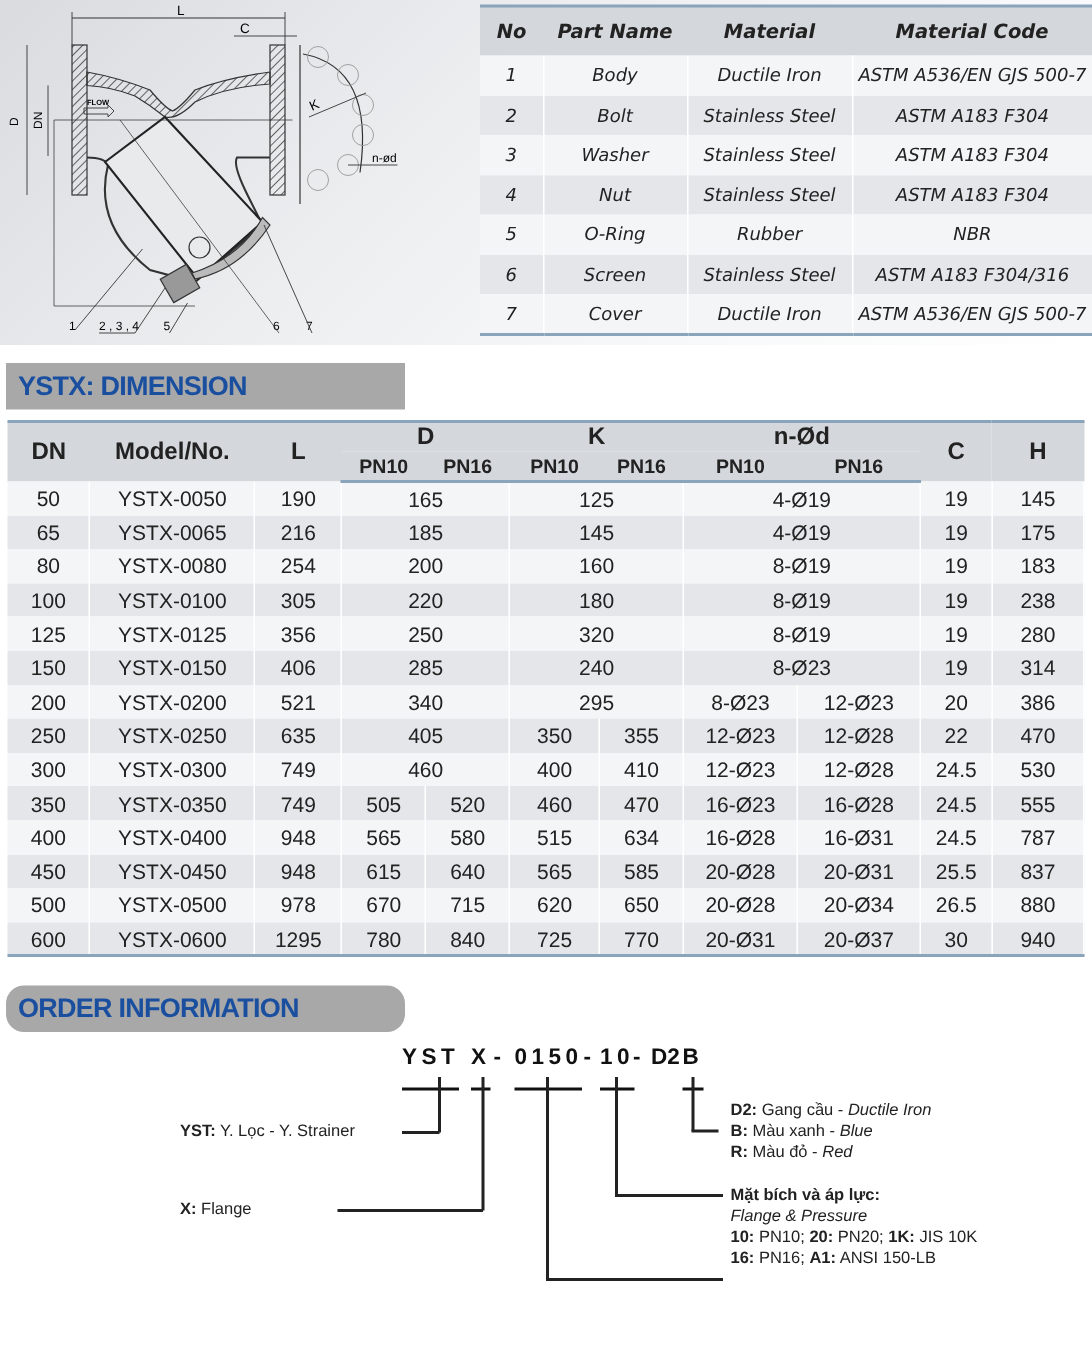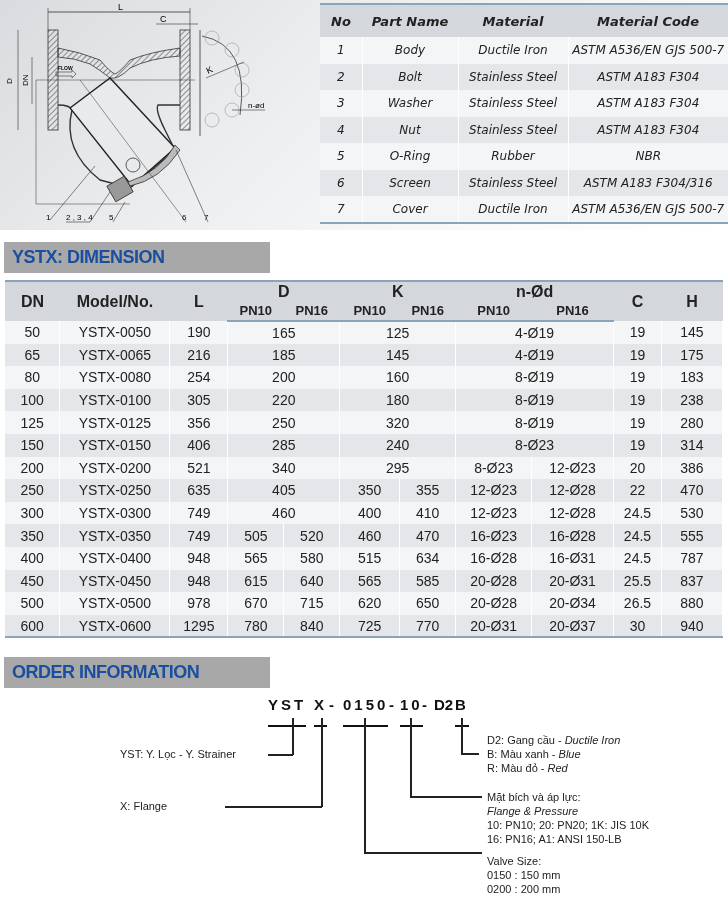--- a/index.html
+++ b/index.html
@@ -17,41 +17,41 @@
   .parts-table tr.odd td { background: #f4f5f6; }
   .parts-table tr.even td { background: #e4e6e9; }
   .parts-table tr:last-child td { border-bottom: 2px solid #8aa4bc; }
   .parts-table td:last-child { border-right: none; margin-top: 40px; }
 
   
   .section-head { position: absolute; left: 4px; width: 266px; height: 31px; background: #a8a8a8;
                   color: #1a4fa0; font-weight: bold; font-size: 18px; letter-spacing: -0.5px;
                   padding-left: 8px; line-height: 31px; font-family: "Liberation Sans", sans-serif; }
   .sh-dim { top: 242px; }
-  .sh-order { top: 657px; }
+  .sh-order { top: 657px; border-radius: 12px; }
 
   
   .dim-table { position: absolute; left: 5px; top: 280px; width: 718px; border-collapse: collapse;
                font-size: 14px; font-family: "Liberation Sans", sans-serif; }
   .dim-table thead th { background: #d4d7db; font-weight: bold; color: #222; }
   .dim-table thead tr.h1 th { border-top: 2px solid #8aa4bc; height: 20px; font-size: 16px; }
   .dim-table thead tr.h2 th { height: 20px; font-size: 13px; border-bottom: 2px solid #8aa4bc; }
   .dim-table thead th.big { font-size: 16px; }
   .dim-table td { height: 22.6px; text-align: center; color: #222; border-right: 1px solid #ffffff; }
   .dim-table tbody tr.odd td { background: #f4f5f6; }
   .dim-table tbody tr.even td { background: #e4e6e9; }
   .dim-table tbody tr:last-child td { border-bottom: 2px solid #8aa4bc; }
 
   
   .order { position: absolute; left: 0; top: 690px; width: 728px; height: 208px; font-family: "Liberation Sans", sans-serif; }
   .code { position: absolute; top: 6px; font-weight: bold; font-size: 15px; letter-spacing: 3px; color: #111; }
   .code u { text-decoration: none; border-bottom: 2px solid #111; padding-bottom: 12px; }
   .line { position: absolute; background: #222; }
   .lbl { position: absolute; font-size: 11px; color: #222; line-height: 14px; }
-  .lbl b { font-weight: normal; }
+  .lbl b { font-weight: bold; }
   .lbl i { font-style: italic; }
 </style>
 </head>
 <body>
 
 <div class="top">
   <svg class="diagram" viewBox="0 0 320 230" width="320" height="230">
     <defs>
       <pattern id="hatch" width="4" height="4" patternUnits="userSpaceOnUse" patternTransform="rotate(45)">
         <line x1="0" y1="0" x2="0" y2="4" stroke="#333" stroke-width="1"></line>
@@ -411,18 +411,13 @@
     <div><b>Mặt bích và áp lực:</b></div>
     <div><i>Flange &amp; Pressure</i></div>
     <div>
       <b>10:</b><span> PN10; </span><b>20:</b><span> PN20; </span><b>1K:</b><span> JIS 10K</span>
     </div>
     <div>
       <b>16:</b><span> PN16; </span><b>A1:</b><span> ANSI 150-LB</span>
     </div>
   </div>
 
-  <div class="lbl" style="left:487px;top:164px">
-    <div><b>Valve Size:</b></div>
-    <div><b>0150</b><span> : 150 mm</span></div>
-    <div><b>0200</b><span> : 200 mm</span></div>
-  </div>
 </div>
 
 </body></html>

